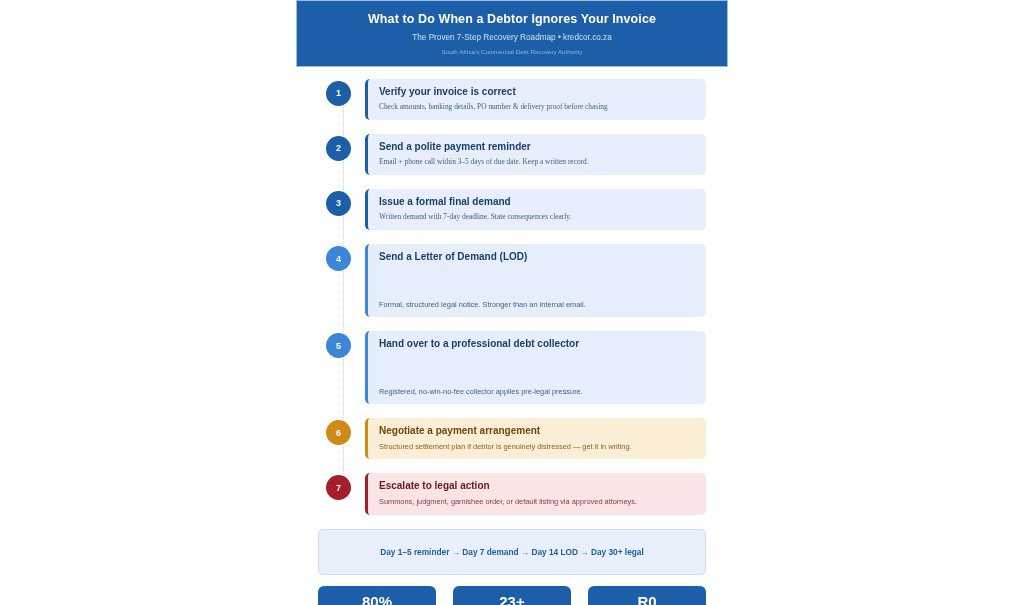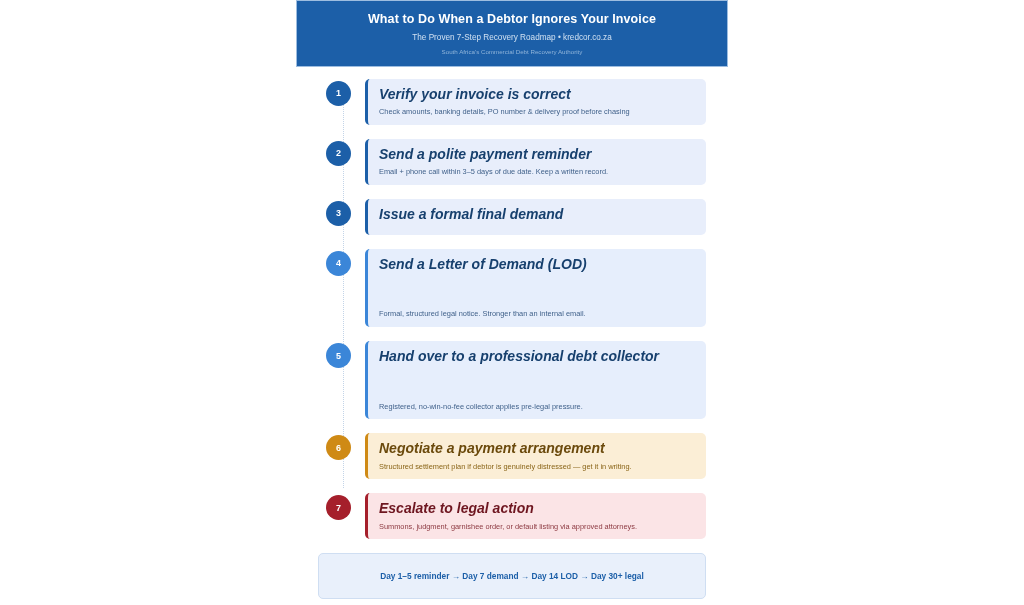--- a/index.html
+++ b/index.html
@@ -80,36 +80,35 @@
     margin-top: 2px;
   }
   .step-card {
     flex: 1 1 auto;
     margin-left: 14px;
     border-radius: 5px;
     padding: 7px 10px 8px 11px;
     min-height: 36px;
   }
   .step-title {
-    font-size: 14px;
+    font-size: 10px;
     font-weight: bold;
     line-height: 1.25;
-    font-style: italic;
   }
   .step-desc {
     font-size: 7.4px;
     margin-top: 4px;
     line-height: 1.3;
   }
 
   
   .v-internal .step-num { background: #1c5fa8; }
   .v-internal .step-card { background: #e8eefb; border-left: 3px solid #1c5fa8; }
   .v-internal .step-title { color: #17406e; }
-  .v-internal .step-desc { color: #40618a; }
+  .v-internal .step-desc { color: #40618a; font-family: Liberation Serif, serif; }
 
   
   .v-prelegal .step-num { background: #3b86d8; }
   .v-prelegal .step-card { background: #e6eefc; border-left: 3px solid #3b86d8; }
   .v-prelegal .step-title { color: #17406e; }
   .v-prelegal .step-desc { color: #40618a; margin-top: 36px; }
 
   
   .v-negotiate .step-num { background: #cf8a15; }
   .v-negotiate .step-card { background: #fbeed6; border-left: 3px solid #cf8a15; }
@@ -221,20 +220,21 @@
         <div class="step-card">
           <div class="step-title">Send a polite payment reminder</div>
           <div class="step-desc">Email + phone call within 3–5 days of due date. Keep a written record.</div>
         </div>
       </div>
 
       <div class="step v-internal">
         <div class="step-num">3</div>
         <div class="step-card">
           <div class="step-title">Issue a formal final demand</div>
+          <div class="step-desc">Written demand with 7-day deadline. State consequences clearly.</div>
         </div>
       </div>
 
       <div class="step v-prelegal">
         <div class="step-num">4</div>
         <div class="step-card">
           <div class="step-title">Send a Letter of Demand (LOD)</div>
           <div class="step-desc">Formal, structured legal notice. Stronger than an internal email.</div>
         </div>
       </div>

